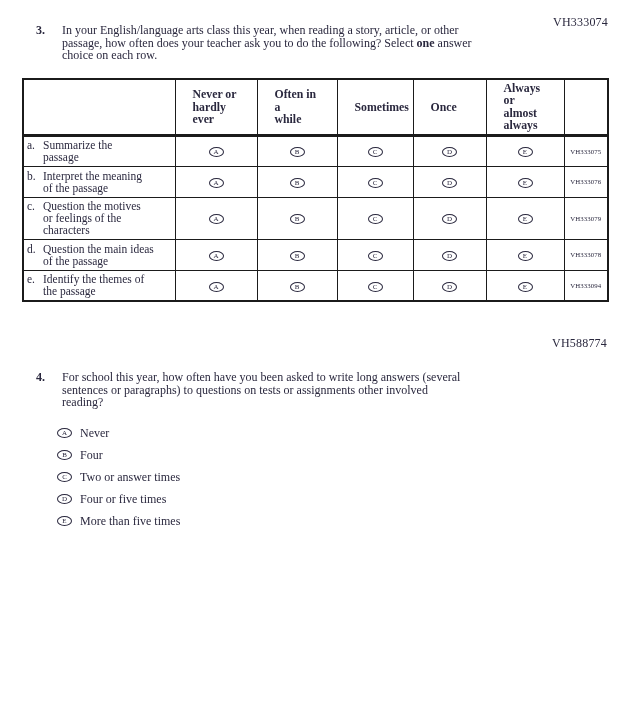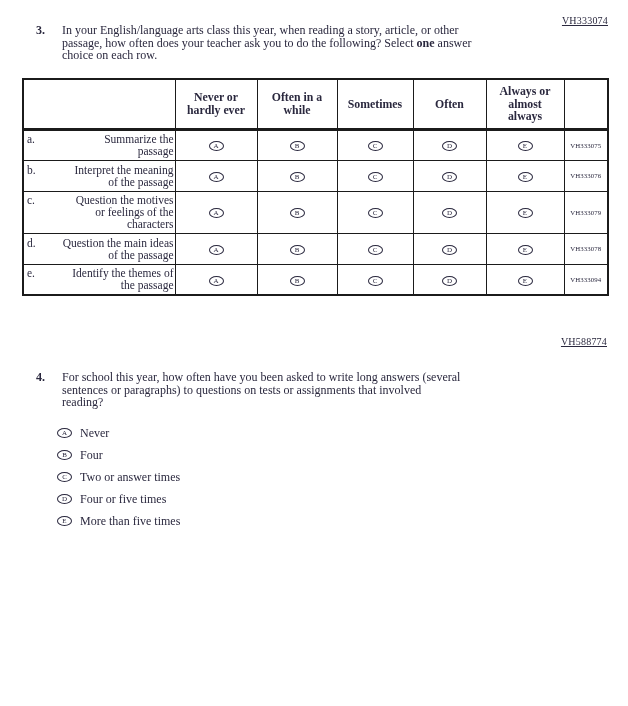--- a/index.html
+++ b/index.html
@@ -8,25 +8,24 @@
     background:#ffffff;
     font-family:"Liberation Serif", serif;
     color:#2a283e;
     position:relative;
     overflow:hidden;
   }
   .page { position:absolute; inset:0; background:#ffffff; }
 
   .code {
     position:absolute;
-    font-size:10px;
+    font-size:12px;
     letter-spacing:0.2px;
     color:#2a283e;
     white-space:nowrap;
-    text-decoration:underline;
   }
   .q3-code { top:15px; right:20px; }
   .q4-code { top:336px; right:21px; }
 
   .question {
     position:absolute;
     display:flex;
     font-size:12px;
     line-height:12.6px;
   }
@@ -45,37 +44,37 @@
     border:2px solid #1b1b1b;
   }
   table.matrix th, table.matrix td {
     border:1.5px solid #1b1b1b;
   }
   table.matrix thead th {
     border-bottom:3px solid #1b1b1b;
     font-weight:bold;
     font-size:11.8px;
     line-height:12.4px;
-    text-align:center;
+    text-align:left;
     vertical-align:middle;
     white-space:pre-line;
     height:50px;
-    padding:2px 8px;
+    padding:2px 17px;
   }
   tr.h31 > td { height:31px; }
   tr.h42 > td { height:42px; }
   td.label-cell {
     vertical-align:middle;
     font-size:11.5px;
     line-height:12px;
     padding:2px 1px 2px 3px;
   }
   .label-wrap { display:flex; }
   .row-letter { width:16px; flex:none; }
-  .row-label { flex:1; white-space:pre-line;text-align:right; }
+  .row-label { flex:1; white-space:pre-line; }
   td.opt-cell { text-align:center; vertical-align:middle; }
   td.code-cell {
     text-align:center;
     vertical-align:middle;
     font-size:6.8px;
     letter-spacing:0.1px;
     padding:0 1px;
   }
 
   .oval {
@@ -125,21 +124,21 @@
         <col style="width:44px">
     </colgroup>
     <thead>
       <tr>
         <th></th>
         <th>Never or
 hardly ever</th>
         <th>Often in a
 while</th>
         <th>Sometimes</th>
-        <th>Often</th>
+        <th>Once</th>
         <th>Always or
 almost
 always</th>
         <th></th>
       </tr>
     </thead>
     <tbody>
       <tr class="h31">
         <td class="label-cell">
           <div class="label-wrap">
@@ -217,21 +216,21 @@
         <td class="code-cell">VH333094</td>
       </tr>
     </tbody>
   </table>
 
   <span class="code q4-code">VH588774</span>
 
   <div class="question q4">
     <span class="qnum">4.</span>
     <div class="qtext">For school this year, how often have you been asked to write long answers (several
-sentences or paragraphs) to questions on tests or assignments that involved
+sentences or paragraphs) to questions on tests or assignments other involved
 reading?</div>
   </div>
 
   <div class="options">
     <div class="option">
       <span class="oval">A</span>
       <span>Never</span>
     </div>
     <div class="option">
       <span class="oval">B</span>

